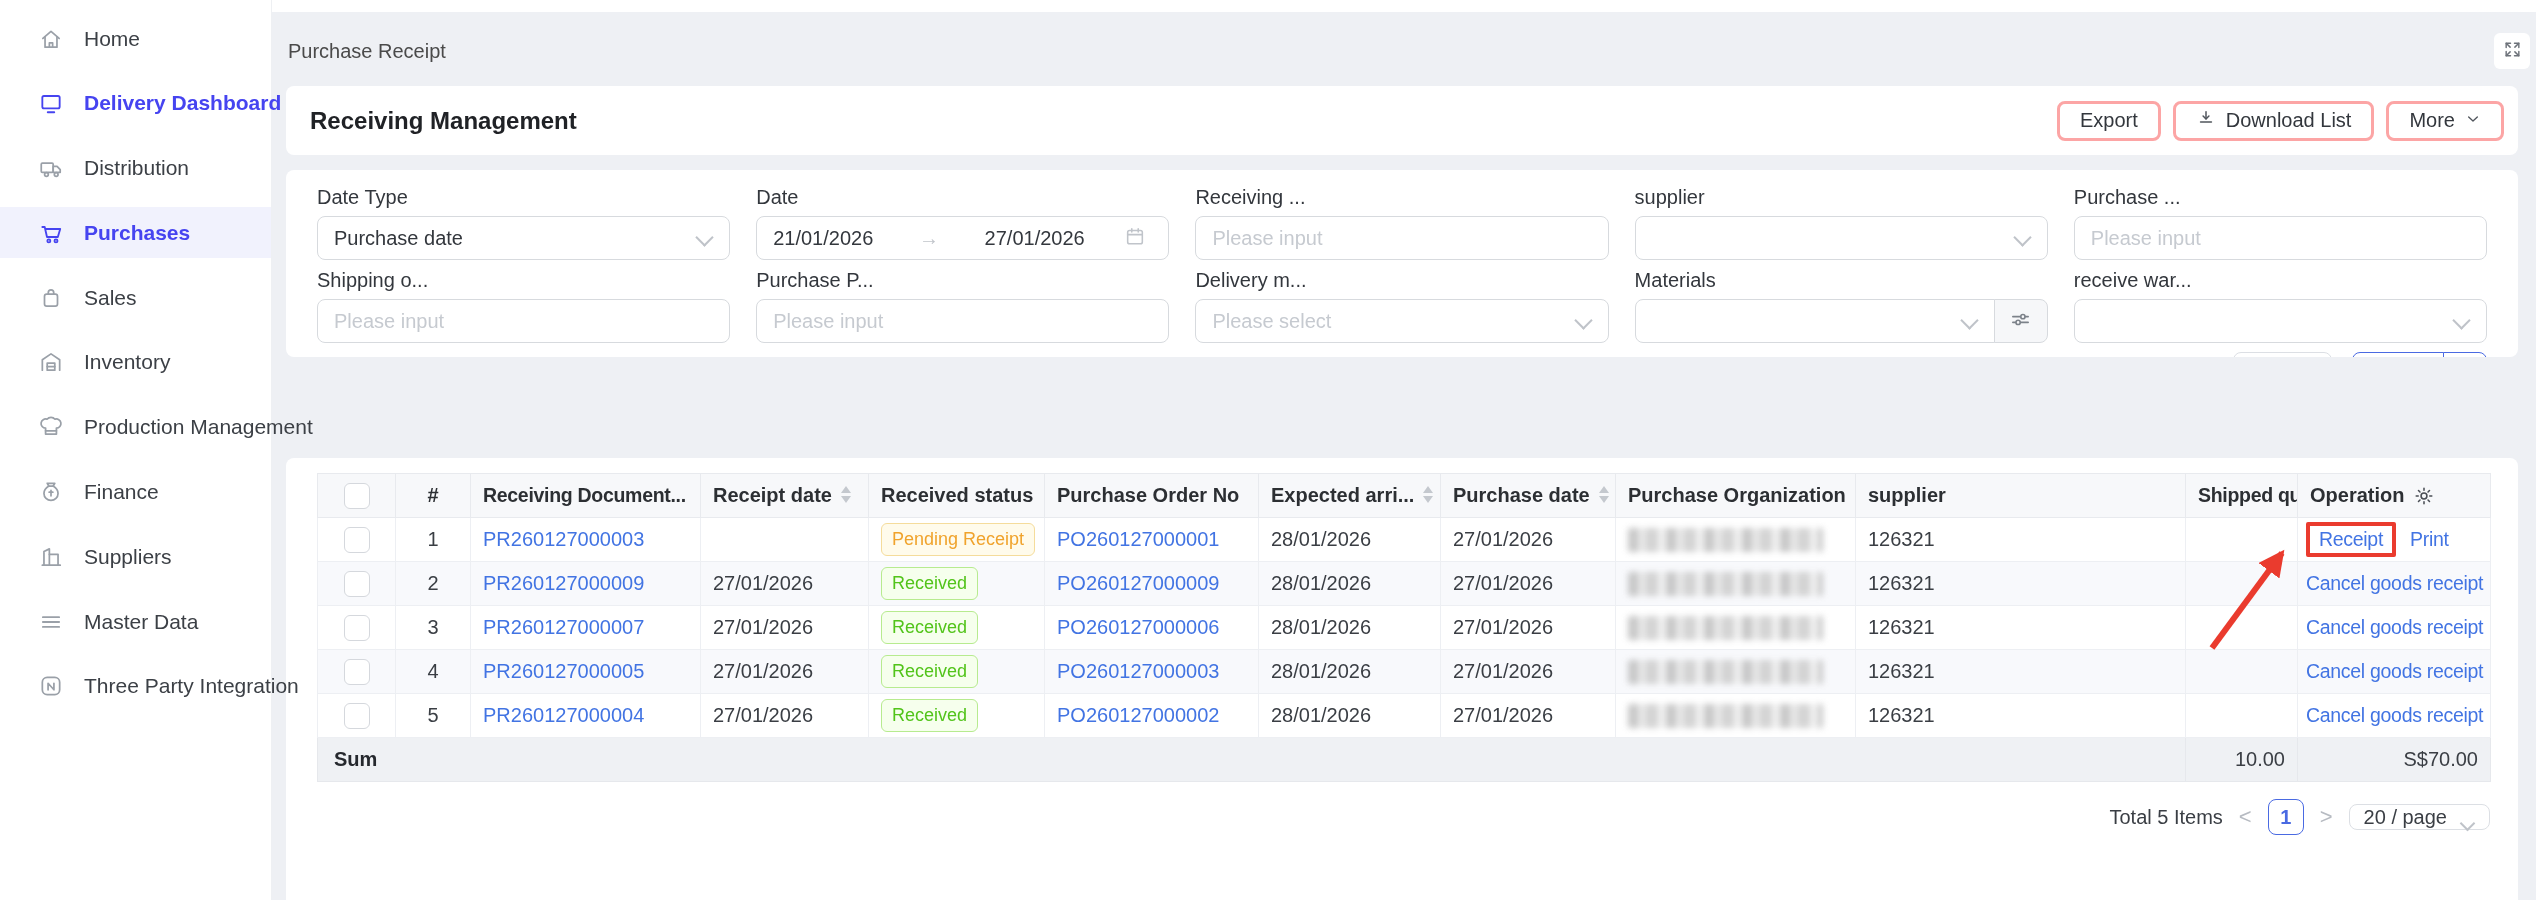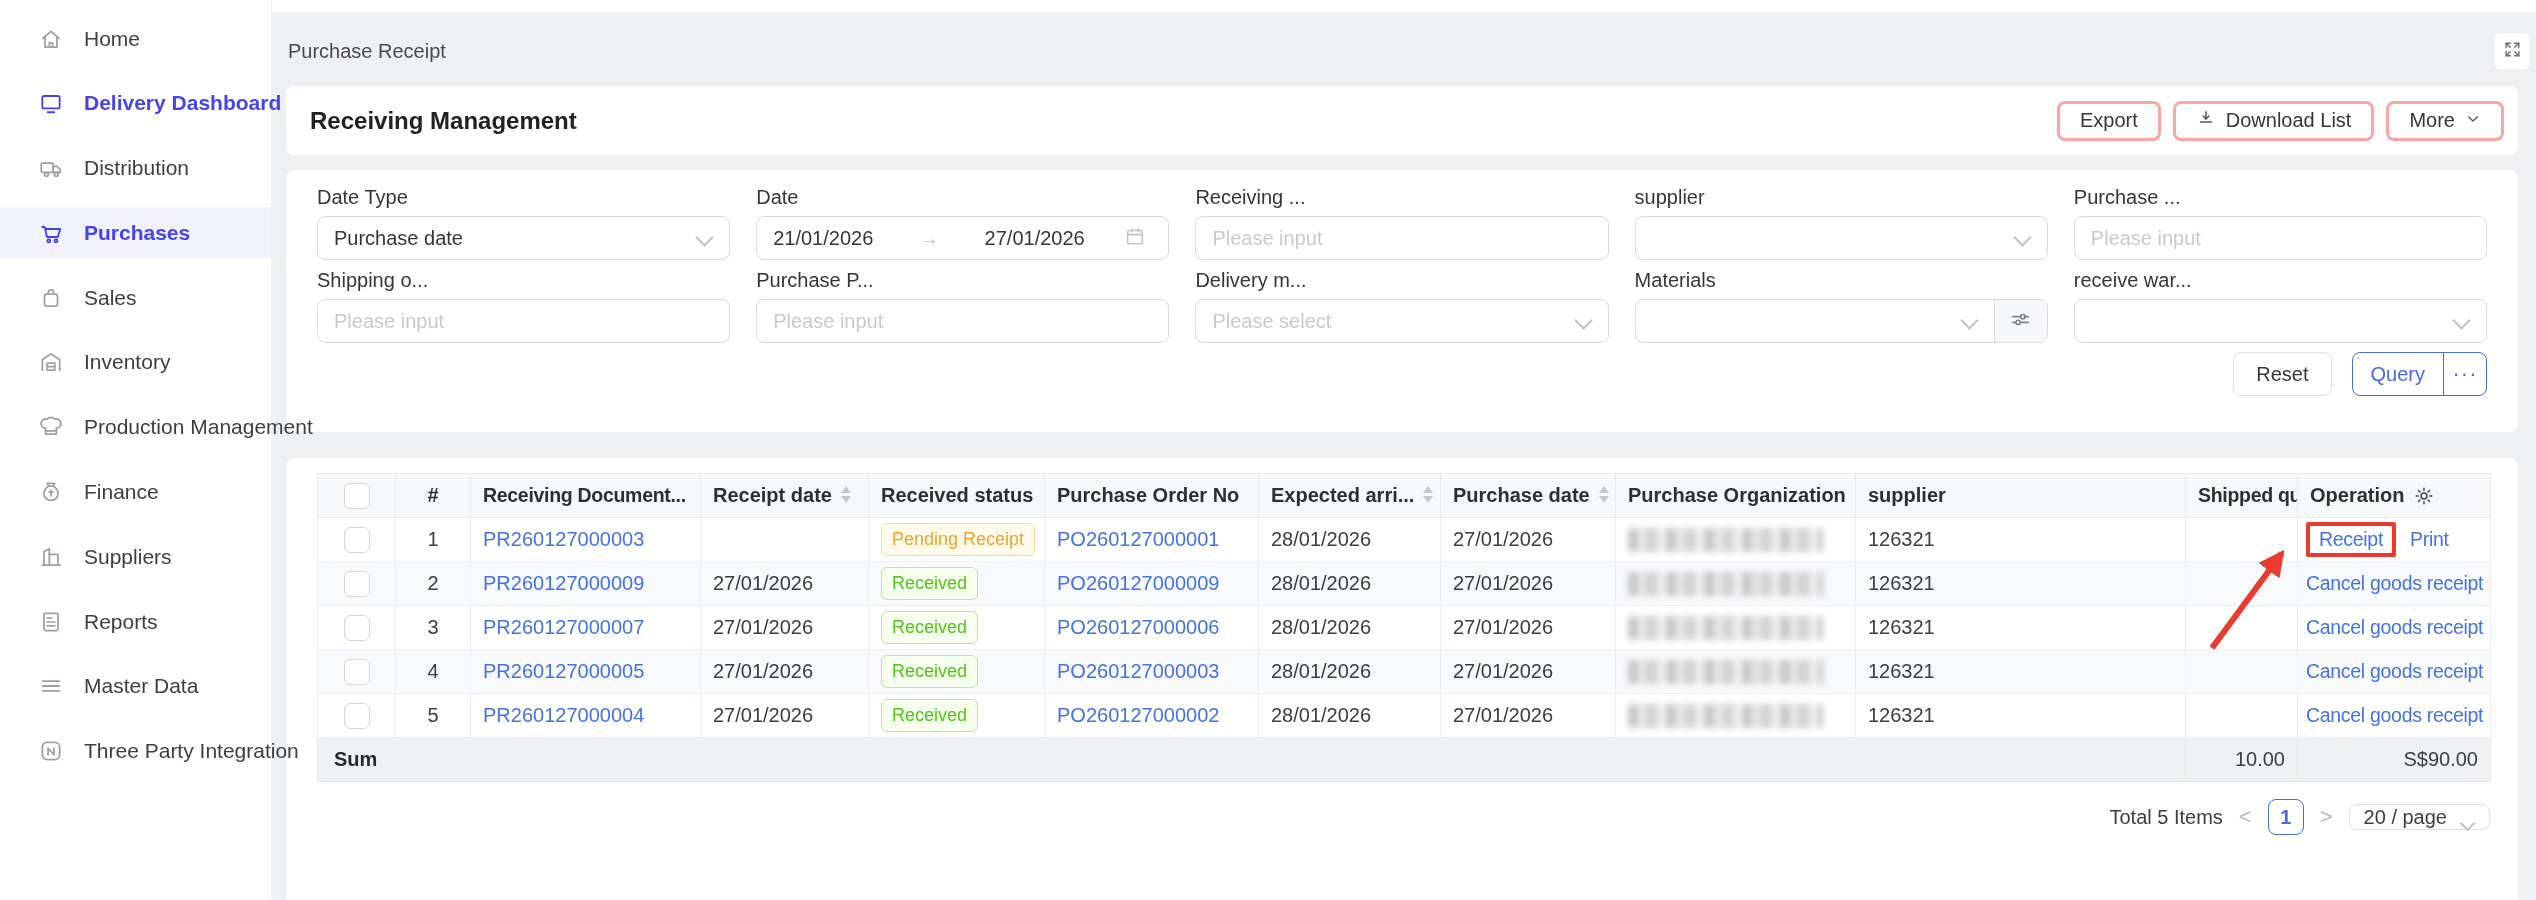--- a/index.html
+++ b/index.html
@@ -31,21 +31,21 @@
 
   .card { position:absolute; left:14px; right:18px; background:#fff; border-radius:8px; }
   .card-hd { top:74px; height:69px; display:flex; align-items:center; justify-content:space-between; padding:0 14px 0 24px; }
   .hd-title { font-size:24px; font-weight:700; color:#202226; }
   .hd-actions { display:flex; gap:12px; }
   .btn { height:40px; display:inline-flex; align-items:center; gap:10px; padding:0 20px; background:#fff;
          border:3px solid #fca5a5; border-radius:8px; font-size:20px; color:#33373d; cursor:pointer; }
   .btn svg { width:20px; height:20px; }
 
   
-  .card-ft { top:158px; height:262px; padding:16px 31px 0 31px; overflow:hidden; }
+  .card-ft { top:158px; height:187px; padding:16px 31px 0 31px; overflow:hidden; }
   .f-grid { display:grid; grid-template-columns:repeat(5,1fr); column-gap:26px; row-gap:9px; }
   .f-label { font-size:20px; color:#33373d; margin-bottom:6px; height:24px; white-space:nowrap; overflow:hidden; }
   .control { position:relative; height:44px; border:1px solid #d7dade; border-radius:8px; background:#fff;
              display:flex; align-items:center; padding:0 16px; font-size:20px; color:#33373d; width:100%; }
   input.control::placeholder { color:#c6cad0; }
   input.control { outline:none; }
   .select { cursor:pointer; padding-right:42px; }
   .select::after { content:""; position:absolute; right:18px; top:14px; width:11px; height:11px;
                    border-right:2px solid #bfc3c9; border-bottom:2px solid #bfc3c9; transform:rotate(45deg); }
   .ph { color:#c6cad0; }
@@ -191,29 +191,20 @@
   </div>
   <div class="s-item">
     <span class="s-icon">
         <svg viewBox="0 0 24 24" fill="none" stroke="currentColor" stroke-width="1.6" stroke-linecap="round" stroke-linejoin="round">
           <path d="M5.5 19.5V7l5-2.5v15"></path>
           <path d="M10.5 9.5h8v10"></path>
           <path d="M4 19.5h16.5"></path>
         </svg>
       </span>
     <span class="s-label">Suppliers</span>
-  </div>
-  <div class="s-item">
-    <span class="s-icon">
-        <svg viewBox="0 0 24 24" fill="none" stroke="currentColor" stroke-width="1.6" stroke-linecap="round" stroke-linejoin="round">
-          <rect x="5.5" y="4" width="13" height="16" rx="1.5"></rect>
-          <path d="M8.5 8.5h4M8.5 12h7M8.5 15.5h7"></path>
-        </svg>
-      </span>
-    <span class="s-label">Reports</span>
   </div>
   <div class="s-item">
     <span class="s-icon">
         <svg viewBox="0 0 24 24" fill="none" stroke="currentColor" stroke-width="1.7" stroke-linecap="round">
           <path d="M4.5 7.5h15M4.5 12h15M4.5 16.5h15"></path>
         </svg>
       </span>
     <span class="s-label">Master Data</span>
   </div>
   <div class="s-item">
@@ -482,21 +473,21 @@
             </td>
           <td>126321</td>
           <td class="r-align"></td>
           <td class="op-cell"><a class="link op-link">Cancel goods receipt</a></td>
         </tr>
       </tbody>
       <tfoot>
         <tr>
           <td colspan="10" class="sum-label">Sum</td>
           <td class="r-align">10.00</td>
-          <td class="r-align">S$90.00</td>
+          <td class="r-align">S$70.00</td>
         </tr>
       </tfoot>
     </table>
 
     <div class="pager">
       <span>Total 5 Items</span>
       <span class="pg-arrow">&lt;</span>
       <span class="pg-num">1</span>
       <span class="pg-arrow">&gt;</span>
       <span class="pg-size">

